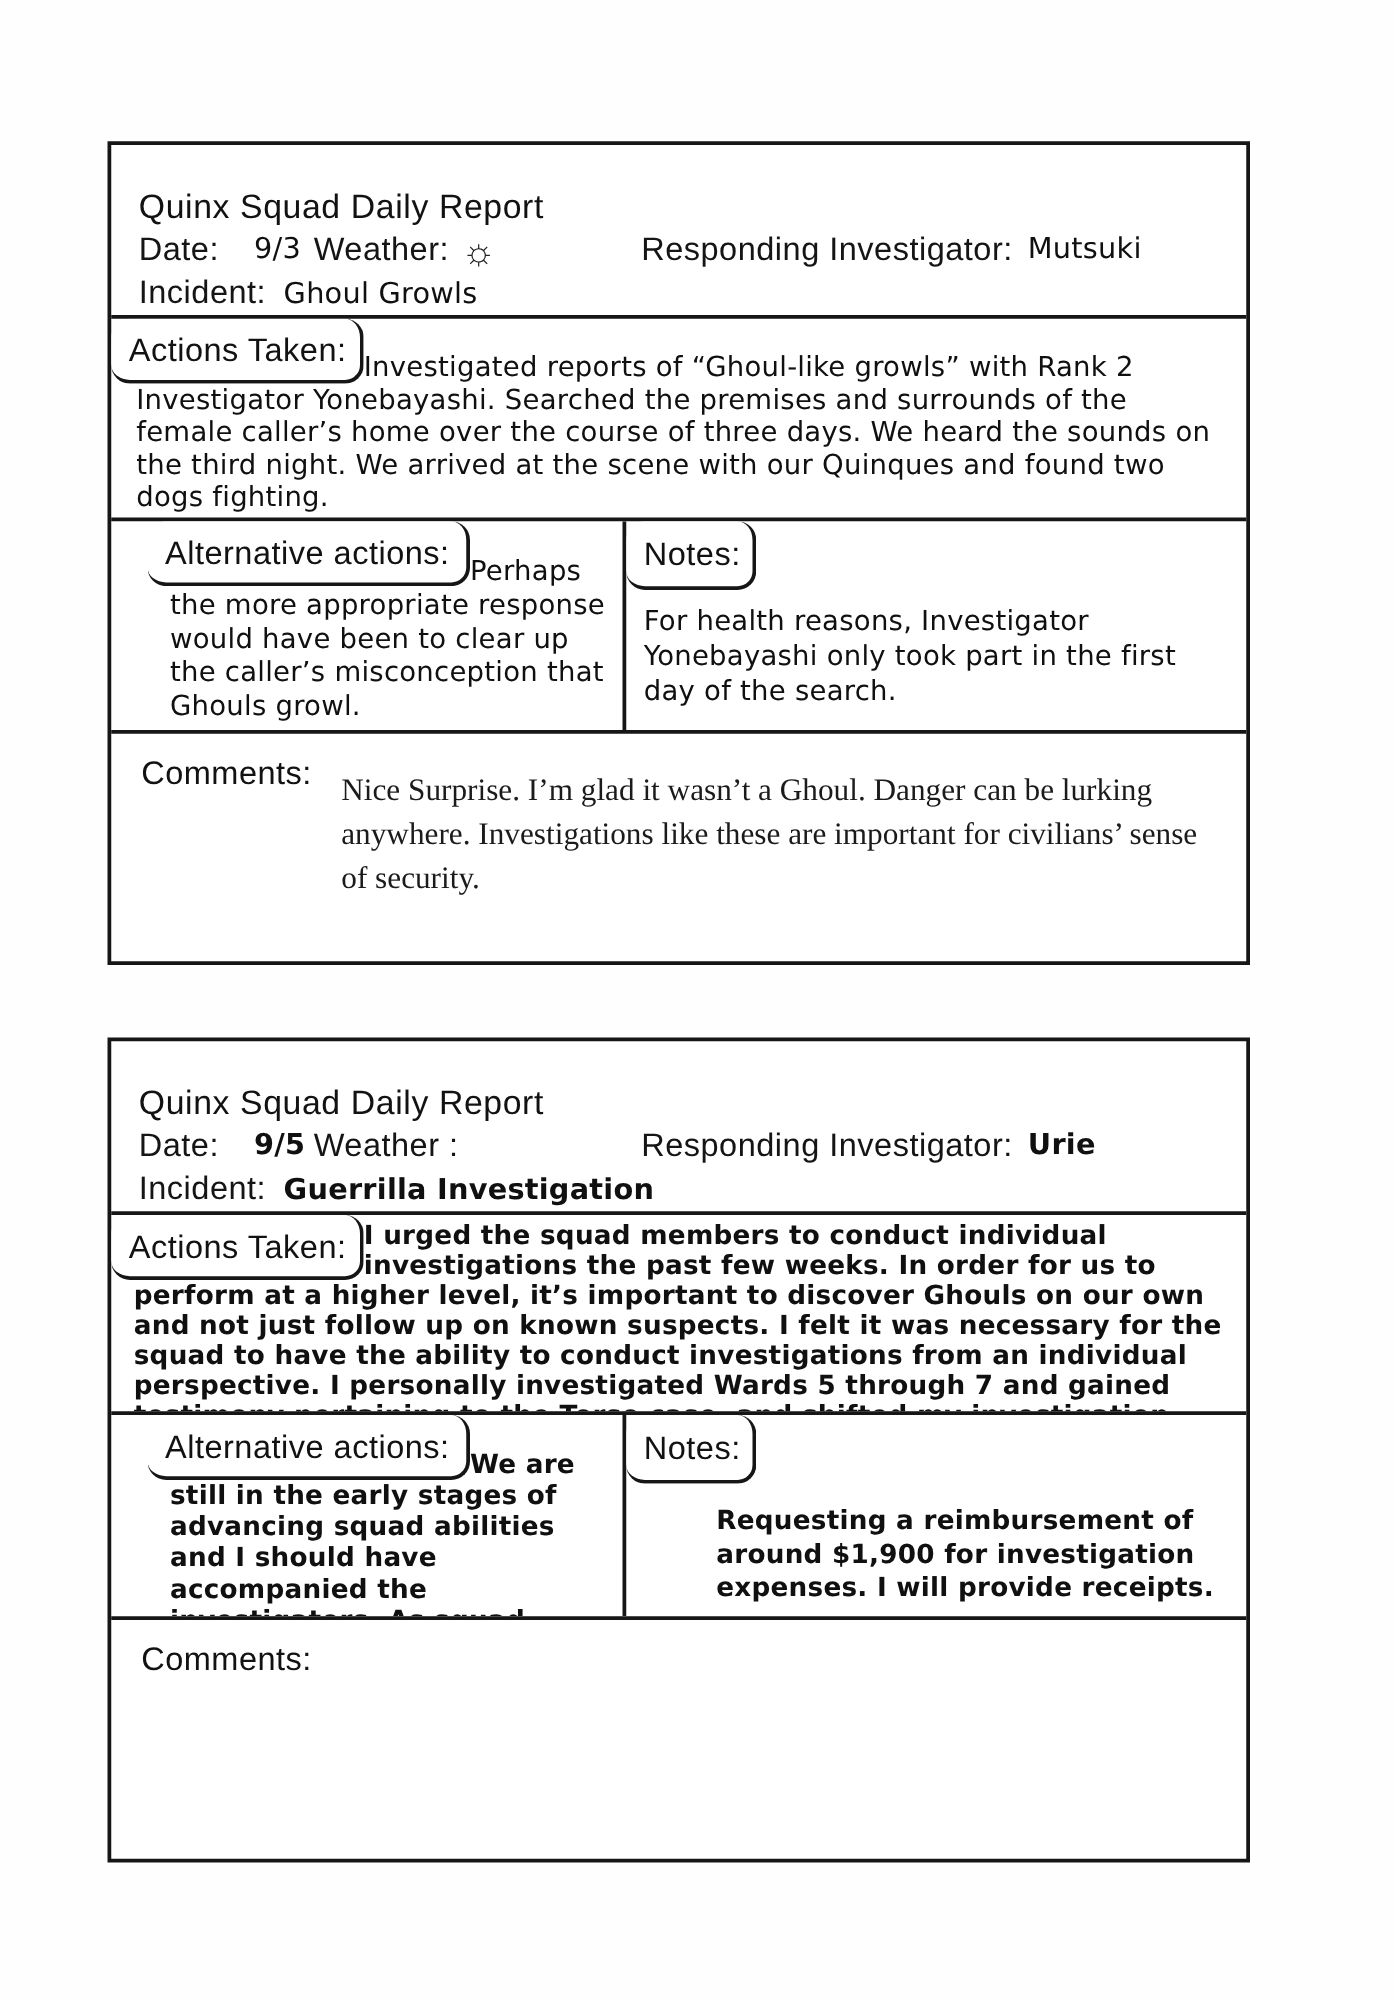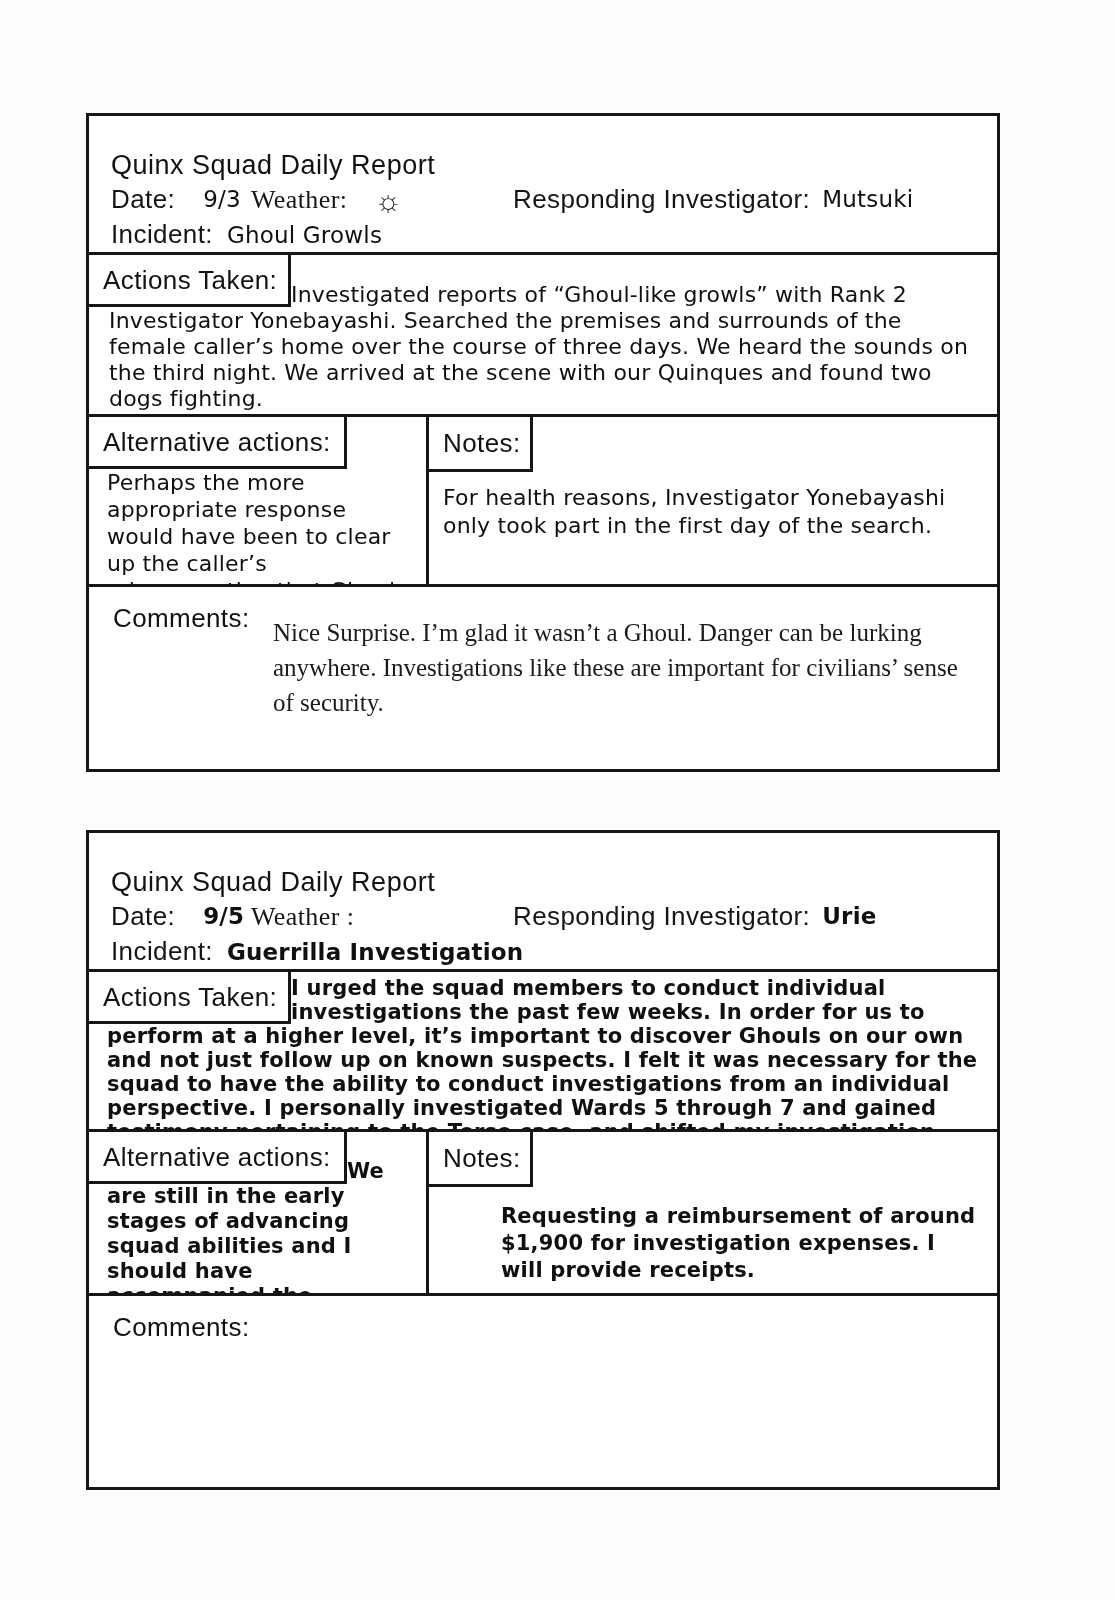--- a/index.html
+++ b/index.html
@@ -17,50 +17,51 @@
     border: 3px solid #161616; background: #fff;
   }
   .report-1 { top: 113px; height: 659px; }
   .report-2 { top: 830px; height: 660px; }
 
   
   .rep-header { padding: 32px 18px 0 22px; }
   .rep-title { font-size: 27px; letter-spacing: .5px; line-height: 34px; }
   .hdr-line { display: flex; align-items: baseline; line-height: 34px; }
   .hdr-group1 { width: 140px; display: flex; gap: 28px; align-items: flex-end; }
-  .hdr-group2 { width: 262px; display: flex; gap: 27px; align-items: baseline; font-family: Liberation Serif, serif; }
+  .hdr-group2 { width: 262px; display: flex; gap: 10px; align-items: baseline; }
   .hdr-group3 { display: flex; gap: 12px; align-items: flex-start; }
   .lbl { font-size: 26px; letter-spacing: .4px; color: #151515; }
   .sun { font-size: 30px; line-height: 28px; transform: translateY(3px); color: #222; }
 
   
   .hand1 { font-family: "DejaVu Sans", sans-serif; font-size: 22px; letter-spacing: .2px; color: #101010; }
   .hand2 { font-family: "DejaVu Sans", sans-serif; font-size: 21px; font-weight: 700; letter-spacing: .2px; color: #101010; }
   .hdr-val.hand1 { font-size: 23px; }
   .hdr-val.hand2 { font-size: 23px; }
 
   
   .section { border-top: 3px solid #161616; position: relative; overflow: hidden; }
   .sec-actions-1 { height: 162px; }
   .sec-actions-2 { height: 160px; }
   .split { display: flex; }
   .split-1 { height: 170px; }
   .split-2 { height: 164px; }
-  .col-alt { width: 340px; border-right: 3px solid #161616; position: relative; overflow: hidden; }
+  .col-alt { width: 412px; border-right: 3px solid #161616; position: relative; overflow: hidden; padding-left: 29px; }
   .col-notes { flex: 1; position: relative; overflow: hidden; }
   .sec-comments-1 { height: 156px; }
   .sec-comments-2 { height: 165px; }
 
   .label-box {
     float: left;
     border-right: 3px solid #161616; border-bottom: 3px solid #161616;
     background: #fff;
     font-size: 26px; letter-spacing: .4px;
     padding: 0 16px 0 14px; height: 52px; line-height: 50px;
     white-space: nowrap;
+    border-radius: 15px;
   }
   .label-box.actions { width: 202px; }
   .label-box.alt { width: 258px; }
   .label-box.notes { float: none; width: 104px; height: 55px; line-height: 52px; }
 
   .actions-text-1 { padding: 27px 14px 0 20px; line-height: 26px; }
   .actions-text-2 { padding: 4px 12px 0 18px; line-height: 24px; }
   .alt-text-1 { padding: 27px 12px 0 18px; line-height: 27px; }
   .alt-text-2 { padding: 27px 10px 0 18px; line-height: 25px; }
   .notes-text-1 { margin: 12px 16px 0 14px; line-height: 28px; }

